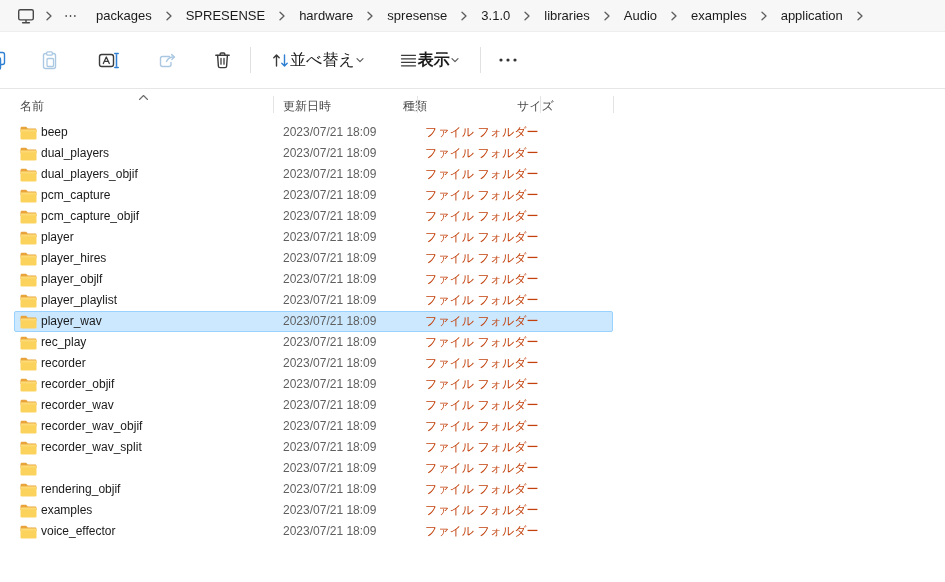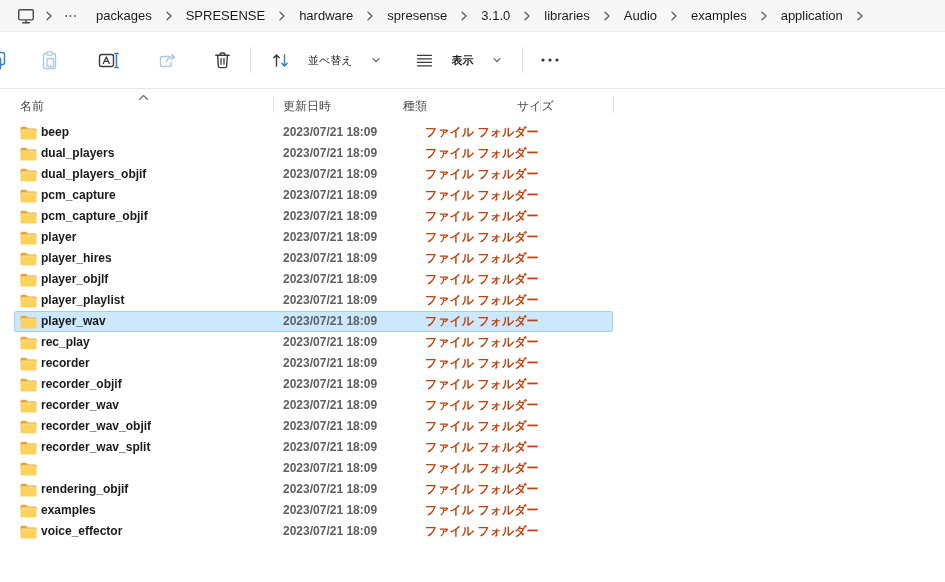--- a/index.html
+++ b/index.html
@@ -28,41 +28,41 @@
     height:57px; background:#ffffff; border-bottom:1px solid #e6e6e6;
     display:flex; align-items:center;
   }
   .clipwrap { width:9px; height:24px; overflow:hidden; position:relative; }
   .clipwrap svg { position:absolute; left:-13px; top:2px; }
   .icon-btn {
     background:none; border:none; padding:6px; margin:0; border-radius:4px;
     display:flex; align-items:center; cursor:default;
   }
   .tool-btn {
-    background:none; border:none; font:inherit; font-size:11px; color:#1b1b1b;
-    display:flex; align-items:center; gap:18px; padding:7px 9px; border-radius:4px;
+    background:none; border:none; font:inherit; font-size:16px; color:#1b1b1b;
+    display:flex; align-items:center; gap:0; padding:7px 9px; border-radius:4px;
   }
   .tb-divider { width:1px; height:26px; background:#e1e1e1; margin:0 11px; }
   .m-paste { margin-left:24px; }
   .m-rename { margin-left:26px; }
   .m-share { margin-left:24px; }
   .m-delete { margin-left:22px; }
   .m-view { margin-left:16px;font-weight:bold; }
   
   .list-header { position:relative; height:30px; font-size:12px; color:#4a4a4a; }
   .col-label { position:absolute; top:9px; background:none; border:none; font:inherit; color:#4a4a4a; padding:0; }
   .col-name { left:20px; }
   .col-modified { left:283px; }
   .col-type { left:403px; }
   .col-size { left:517px; }
   .sort-caret { position:absolute; left:138px; top:1px; }
   .col-div { position:absolute; top:7px; width:1px; height:17px; background:#e4e4e4; }
   
   .rows { margin-top:3px; }
-  .row { position:relative; height:21px; line-height:21px; font-size:12px;font-weight:bold; }
+  .row { position:relative; height:21px; line-height:21px; font-size:12px; }
   .row .hl {
     position:absolute; left:14px; top:0; width:599px; height:21px;
     background:#cce8ff; border:1px solid #99d1ff; border-radius:2px;
   }
   .row .ficon { position:absolute; left:20px; top:4px; line-height:0; }
   .row .name { position:absolute; left:41px; color:#1a1a1a; }
   .row .date { position:absolute; left:283px; color:#5f5f5f; }
   .row .type { position:absolute; left:425px; color:#c2410c; }
   .row .size { position:absolute; left:543px; color:#5f5f5f; }
 </style>

